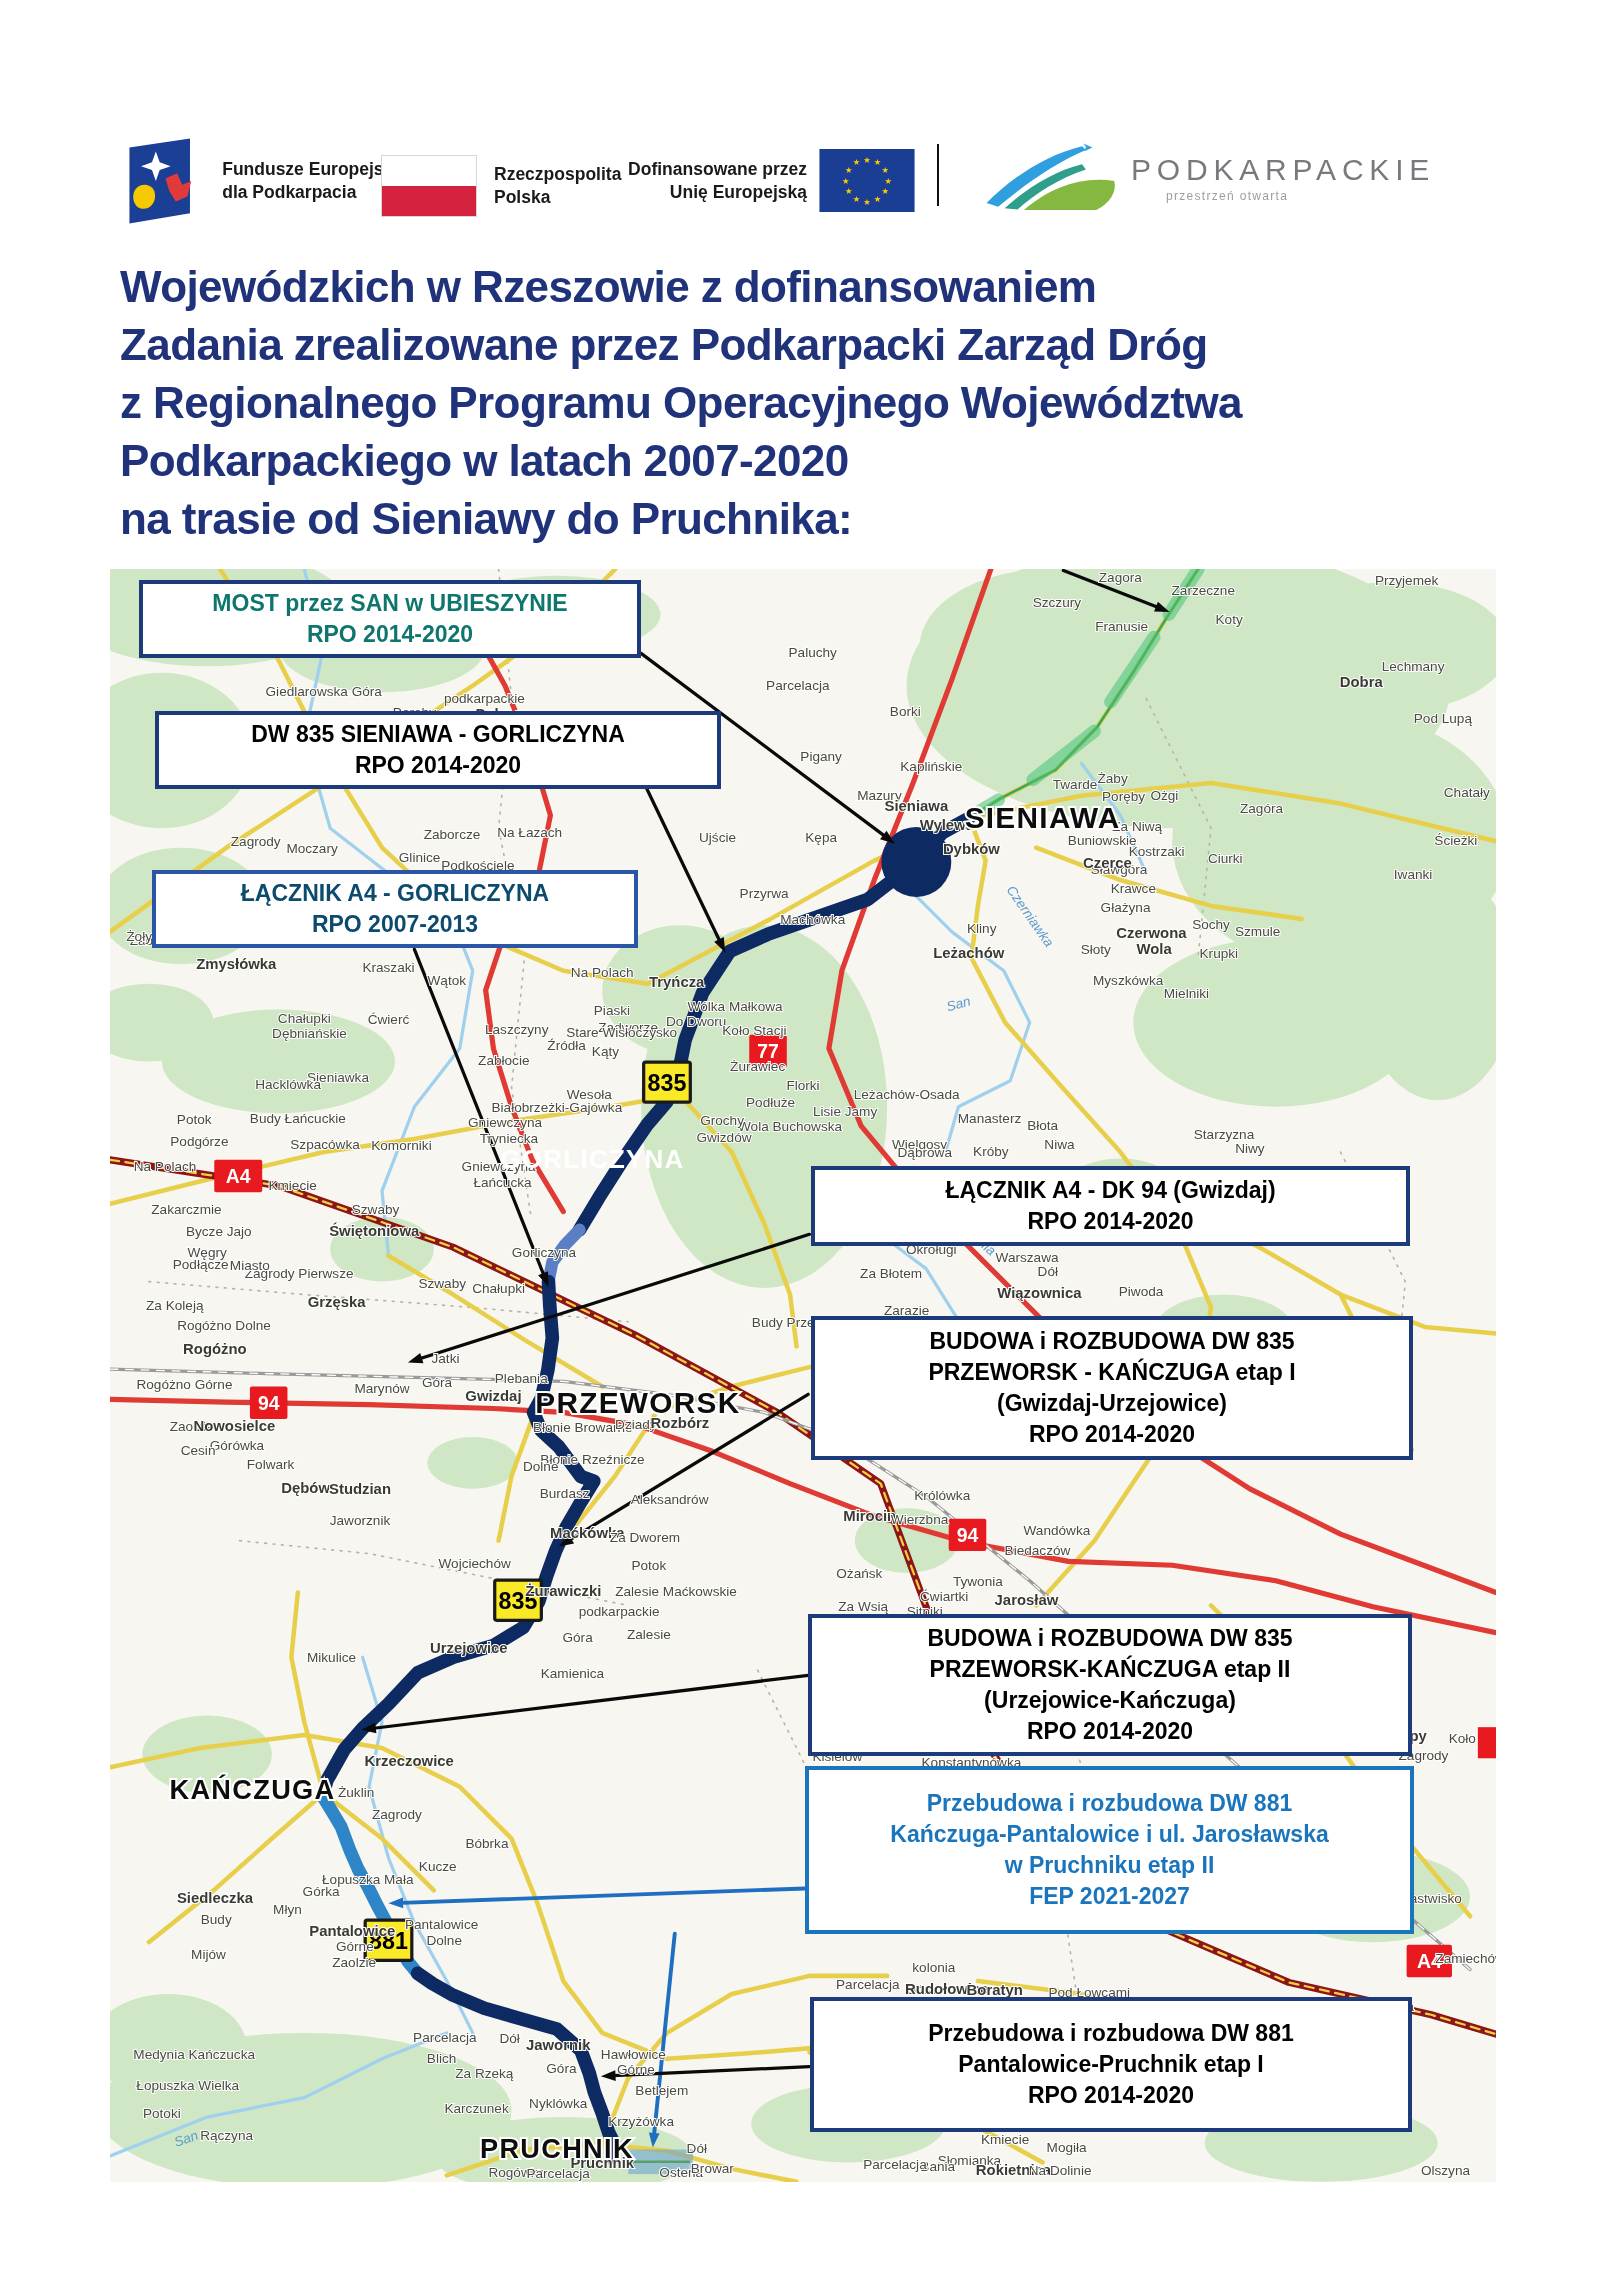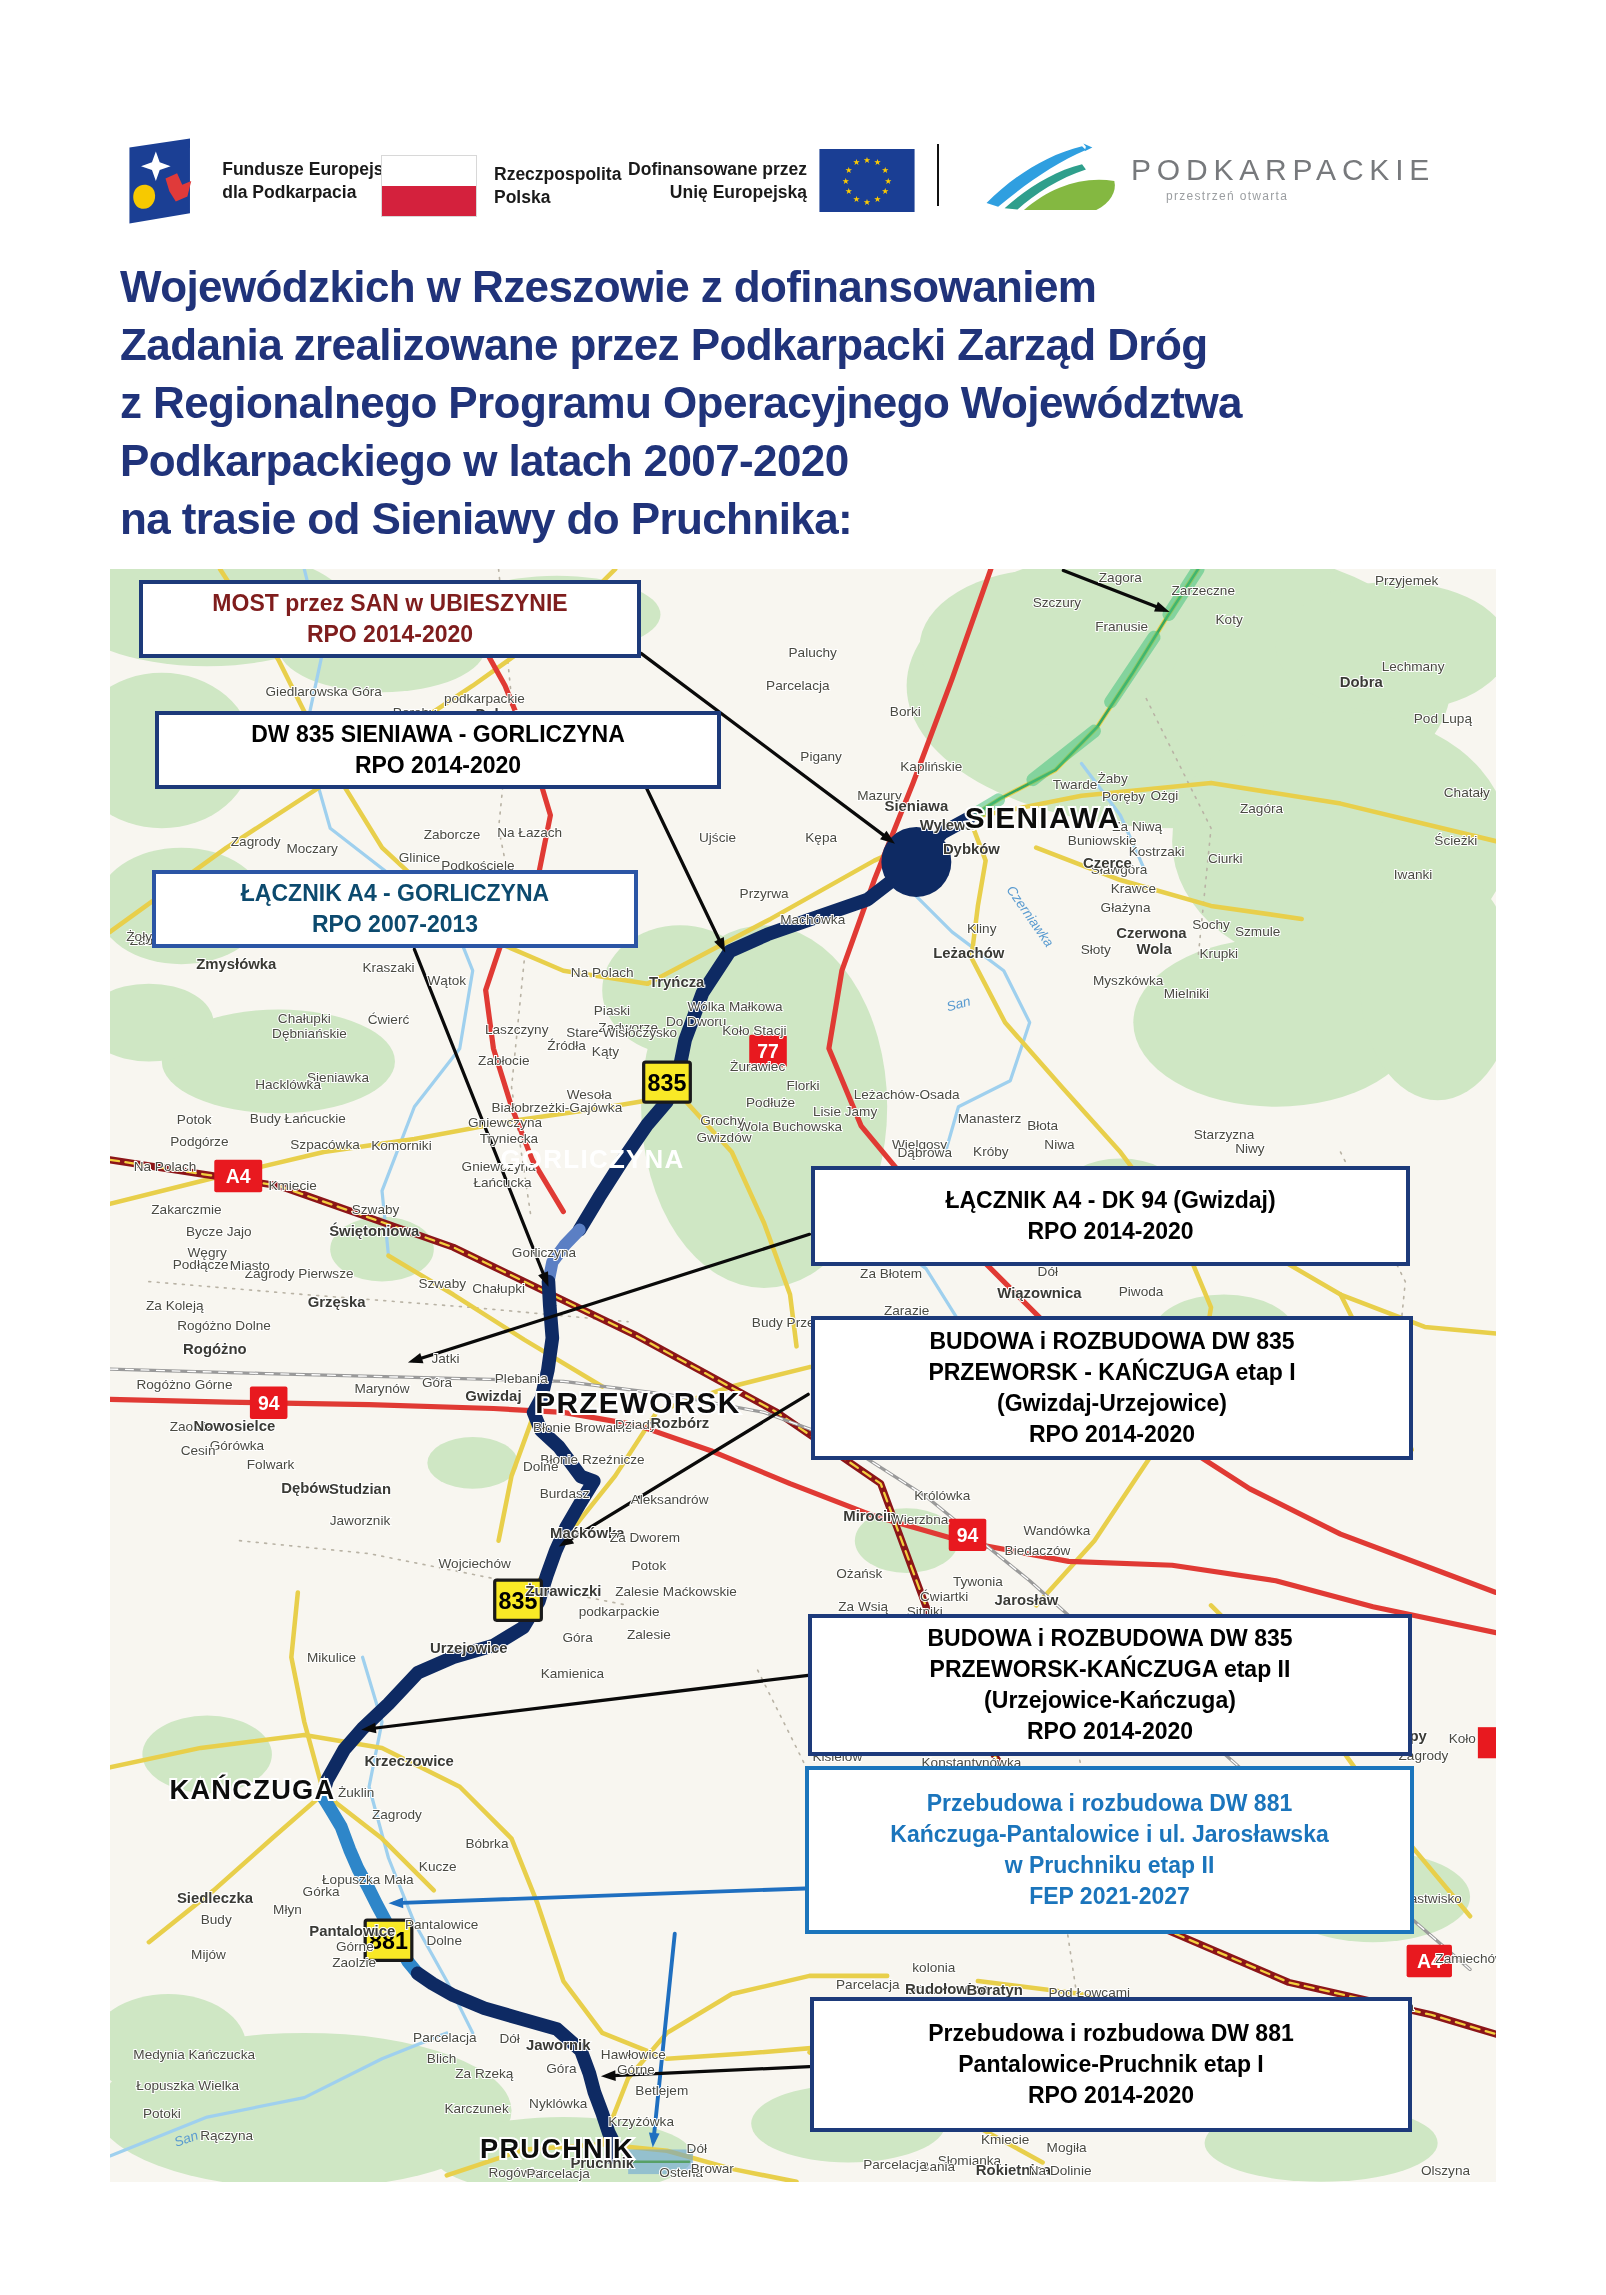--- a/index.html
+++ b/index.html
@@ -464,33 +464,33 @@
         <text x="1312" y="678" fill="#5a9bd0" font-size="21" font-weight="normal" font-style="italic" font-family="Liberation Sans, sans-serif" stroke="#ffffff" stroke-width="0" paint-order="stroke" text-anchor="middle" transform="rotate(-15 1312 678)">San</text>
         <text x="1415" y="540" fill="#5a9bd0" font-size="21" font-weight="normal" font-style="italic" font-family="Liberation Sans, sans-serif" stroke="#ffffff" stroke-width="0" paint-order="stroke" text-anchor="middle" transform="rotate(55 1415 540)">Czerniawka</text>
         <text x="1330" y="1035" fill="#5a9bd0" font-size="21" font-weight="normal" font-style="italic" font-family="Liberation Sans, sans-serif" stroke="#ffffff" stroke-width="0" paint-order="stroke" text-anchor="middle" transform="rotate(40 1330 1035)">Szewnia</text>
         <text x="120" y="2430" fill="#5a9bd0" font-size="21" font-weight="normal" font-style="italic" font-family="Liberation Sans, sans-serif" stroke="#ffffff" stroke-width="0" paint-order="stroke" text-anchor="middle" transform="rotate(-20 120 2430)">San</text>
         <text x="1440" y="400" fill="#0d0d0d" font-size="46" font-weight="bold" font-family="Liberation Sans, sans-serif" text-anchor="middle" stroke="#ffffff" stroke-width="6" paint-order="stroke" letter-spacing="2px">SIENIAWA</text>
         <text x="815" y="1303" fill="#0d0d0d" font-size="46" font-weight="bold" font-family="Liberation Sans, sans-serif" text-anchor="middle" stroke="#ffffff" stroke-width="6" paint-order="stroke" letter-spacing="2px">PRZEWORSK</text>
         <text x="220" y="1899" fill="#0d0d0d" font-size="42" font-weight="bold" font-family="Liberation Sans, sans-serif" text-anchor="middle" stroke="#ffffff" stroke-width="6" paint-order="stroke" letter-spacing="2px">KAŃCZUGA</text>
         <text x="690" y="2453" fill="#0d0d0d" font-size="42" font-weight="bold" font-family="Liberation Sans, sans-serif" text-anchor="middle" stroke="#ffffff" stroke-width="6" paint-order="stroke" letter-spacing="2px">PRUCHNIK</text>
         <text x="745" y="924" fill="#ffffff" font-size="40" font-weight="bold" font-family="Liberation Sans, sans-serif" text-anchor="middle" stroke="#ffffff" stroke-width="0" paint-order="stroke" letter-spacing="2px">GORLICZYNA</text>
       </svg>
-  <div class="pbox" style="left: 29px; top: 11px; width: 502px; height: 78px; border-color: rgb(29, 58, 122); color: #7f1d1d;">
+  <div class="pbox" style="left: 29px; top: 11px; width: 502px; height: 78px; border-color: rgb(29, 58, 122); color: #0f766e;">
         <div>MOST przez SAN w UBIESZYNIE</div>
         <div>RPO 2014-2020</div>
       </div>
       <div class="pbox" style="left: 45px; top: 142px; width: 566px; height: 78px; border-color: rgb(29, 58, 122); color: rgb(0, 0, 0);">
         <div>DW 835 SIENIAWA - GORLICZYNA</div>
         <div>RPO 2014-2020</div>
       </div>
       <div class="pbox" style="left: 42px; top: 301px; width: 486px; height: 78px; border-color: rgb(43, 85, 165); color: #0c4a6e;">
         <div>ŁĄCZNIK A4 - GORLICZYNA</div>
         <div>RPO 2007-2013</div>
       </div>
-      <div class="pbox" style="left: 701px; top: 597px; width: 599px; height: 100px; border-color: rgb(29, 58, 122); color: rgb(0, 0, 0);">
+      <div class="pbox" style="left: 701px; top: 597px; width: 599px; height: 80px; border-color: rgb(29, 58, 122); color: rgb(0, 0, 0);">
         <div>ŁĄCZNIK A4 - DK 94 (Gwizdaj)</div>
         <div>RPO 2014-2020</div>
       </div>
       <div class="pbox" style="left: 701px; top: 747px; width: 602px; height: 144px; border-color: rgb(29, 58, 122); color: rgb(0, 0, 0);">
         <div>BUDOWA i ROZBUDOWA DW 835</div>
         <div>PRZEWORSK - KAŃCZUGA etap I</div>
         <div>(Gwizdaj-Urzejowice)</div>
         <div>RPO 2014-2020</div>
       </div>
       <div class="pbox" style="left: 698px; top: 1045px; width: 604px; height: 142px; border-color: rgb(29, 58, 122); color: rgb(0, 0, 0);">

